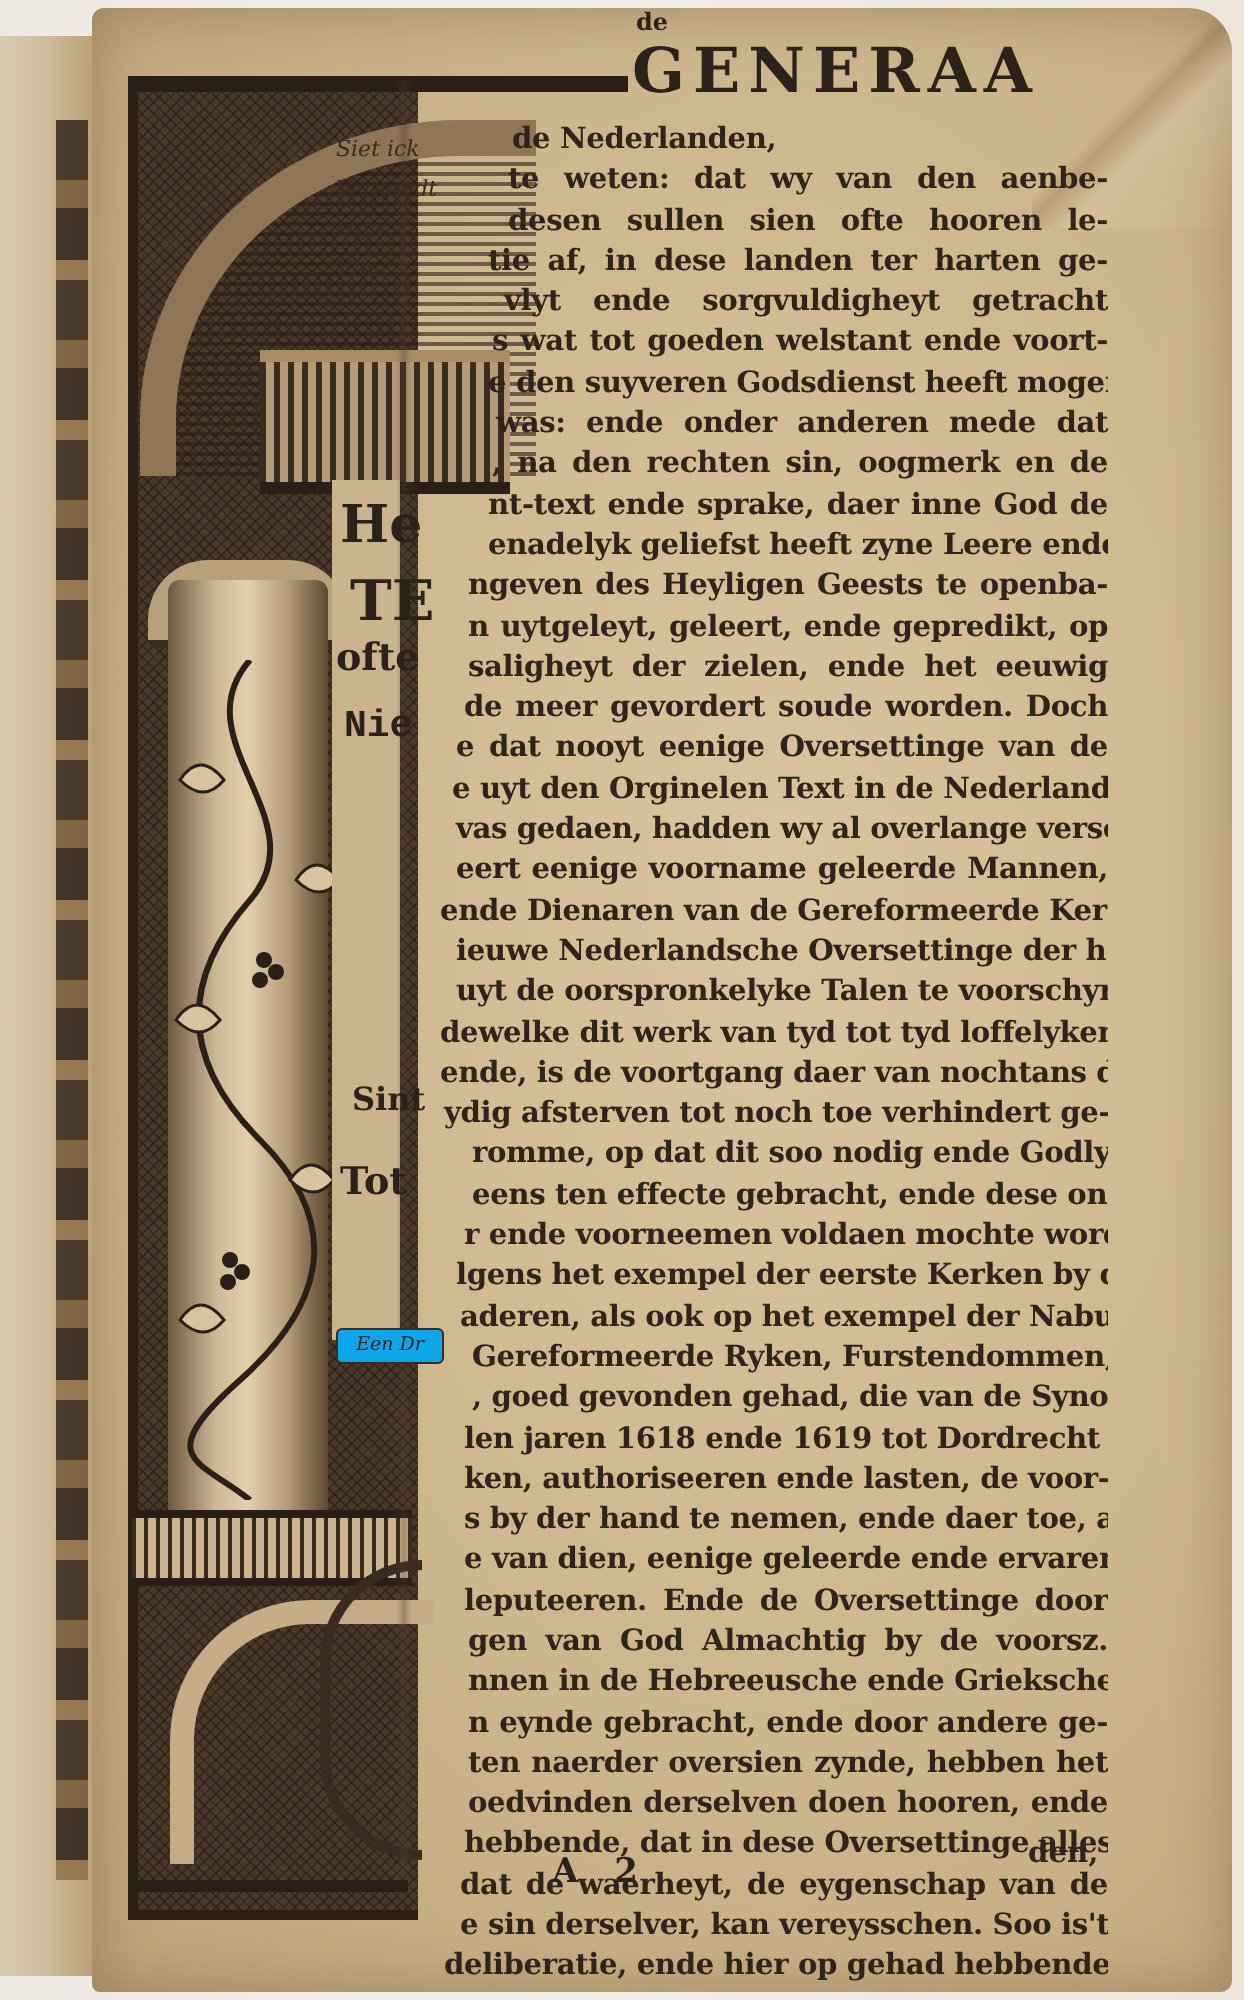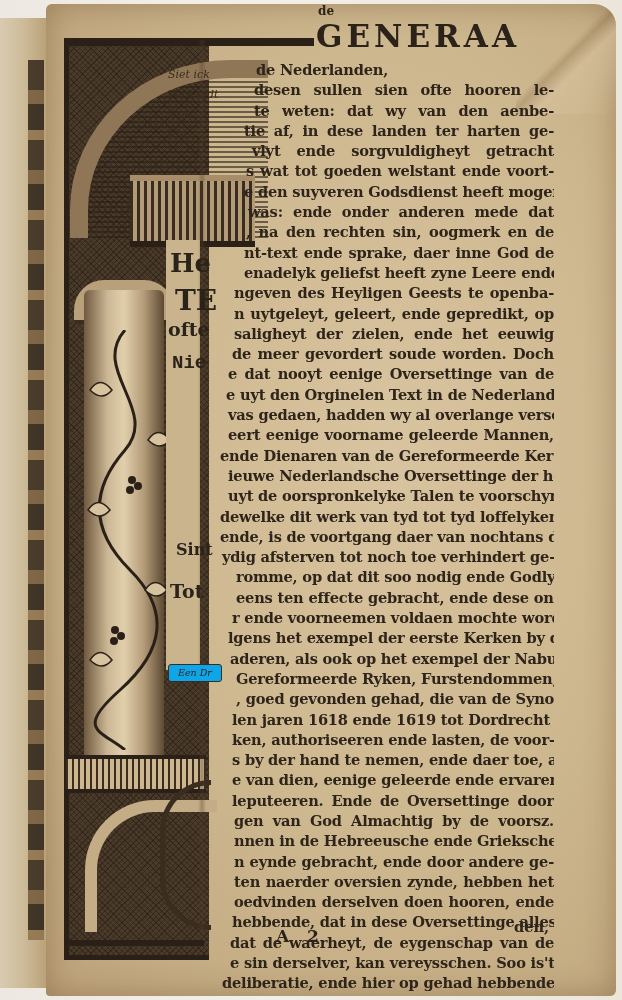--- a/index.html
+++ b/index.html
@@ -162,22 +162,22 @@
   <span>Verkondt</span>
   <span>Ugn</span>
   <span>Vlns</span>
 </div>
 
 <div class="catchword-top">de</div>
 <div class="big-title">GENERAA</div>
 
 <div class="body-text">
   <span class="line left" style="padding-left:56px">de Nederlanden,</span>
+  <span class="line" style="padding-left:54px">te weten: dat wy van den aenbe-</span>
   <span class="line" style="padding-left:54px">desen sullen sien ofte hooren le-</span>
-  <span class="line" style="padding-left:54px">te weten: dat wy van den aenbe-</span>
   <span class="line" style="padding-left:44px">tie af, in dese landen ter harten ge-</span>
   <span class="line" style="padding-left:52px">vlyt ende sorgvuldigheyt getracht</span>
   <span class="line" style="padding-left:46px">s wat tot goeden welstant ende voort-</span>
   <span class="line" style="padding-left:44px">e den suyveren Godsdienst heeft mogen</span>
   <span class="line" style="padding-left:48px">was: ende onder anderen mede dat</span>
   <span class="line" style="padding-left:46px">, na den rechten sin, oogmerk en de</span>
   <span class="line" style="padding-left:44px">nt-text ende sprake, daer inne God de</span>
   <span class="line" style="padding-left:44px">enadelyk geliefst heeft zyne Leere ende</span>
   <span class="line" style="padding-left:34px">ngeven des Heyligen Geests te openba-</span>
   <span class="line" style="padding-left:34px">n uytgeleyt, geleert, ende gepredikt, op</span>

